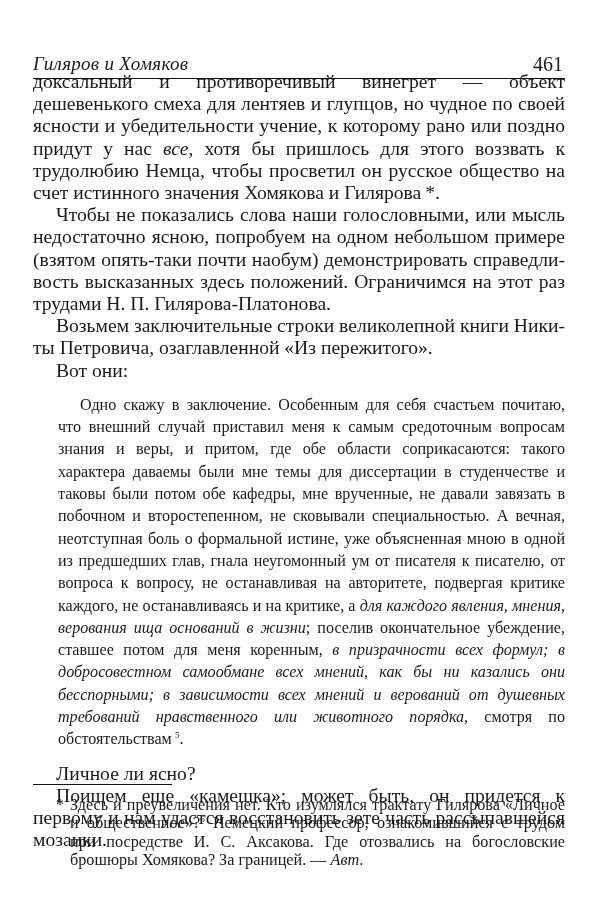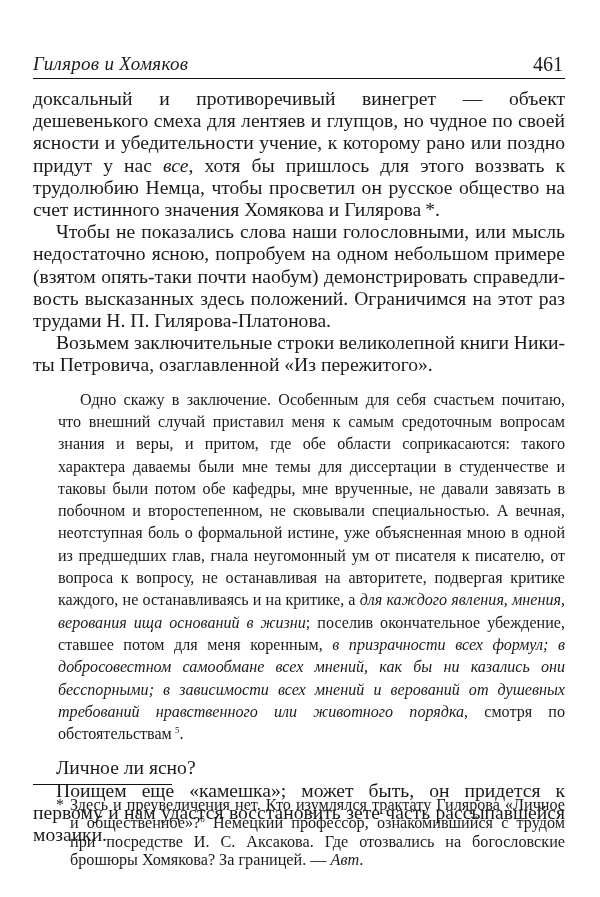--- a/index.html
+++ b/index.html
@@ -39,21 +39,21 @@
     }
     .page-number {
       position: absolute;
       right: 2px;
       bottom: 2px;
       font-size: 20px;
       font-weight: normal;
     }
     .body-text {
       position: absolute;
-      top: 88px;
+      top: 71px;
       left: 0;
       width: 532px;
       font-size: 19.6px;
       line-height: 22.2px;
     }
     .body-text p {
       margin: 0;
       text-align: justify;
       hyphens: manual;
     }
@@ -108,20 +108,21 @@
   </div>
 
   <div class="body-text">
 
     <p><span>доксальный и противоречивый винегрет — объект дешевенько­го смеха для лентяев и глупцов, но чудное по своей ясности и убедительности учение, к которому рано или поздно придут у нас </span><em>все</em><span>, хотя бы пришлось для этого воззвать к трудолюбию Немца, чтобы просветил он русское общество на счет истинного значения Хомякова и Гилярова</span> <span>*</span><span>.</span></p>
 
     <p class="indent">Чтобы не показались слова наши голословными, или мысль недостаточно ясною, попробуем на одном небольшом примере (взятом опять-таки почти наобум) демонстрировать справедли­вость высказанных здесь положений. Ограничимся на этот раз трудами Н. П. Гилярова-Платонова.</p>
 
     <p class="indent">Возьмем заключительные строки великолепной книги Ники­ты Петровича, озаглавленной «Из пережитого».</p>
 
+    <p class="indent">Вот они:</p>
 
     <div class="quote q1">
       <p class="indent"><span>Одно скажу в заключение. Особенным для себя счастьем почитаю, что внешний случай приставил меня к самым средоточным вопросам знания и веры, и притом, где обе области соприкасаются: такого характера даваемы были мне темы для диссертации в студенчестве и таковы были потом обе кафедры, мне врученные, не давали завязать в побочном и второстепен­ном, не сковывали специальностью. А вечная, неотступная боль о формаль­ной истине, уже объясненная мною в одной из предшедших глав, гнала неугомонный ум от писателя к писателю, от вопроса к вопросу, не оста­навливая на авторитете, подвергая критике каждого, не останавливаясь и на критике, а </span><em>для каждого явления, мнения, верования ища оснований в жизни</em><span>; поселив окончательное убеждение, ставшее потом для меня корен­ным, </span><em>в призрачности всех формул; в добросовестном самообмане всех мнений, как бы ни казались они бесспорными; в зависимости всех мне­ний и верований от душевных требований нравственного или животного порядка</em><span>, смотря по обстоятельствам</span> <sup>5</sup><span>.</span></p>
     </div>
 
     <p class="indent after-q1">Личное ли ясно?</p>
 
     <p class="indent">Поищем еще «камешка»; может быть, он придется к первому и нам удастся восстановить зете часть рассыпавшейся мозаики.</p>
 
 

